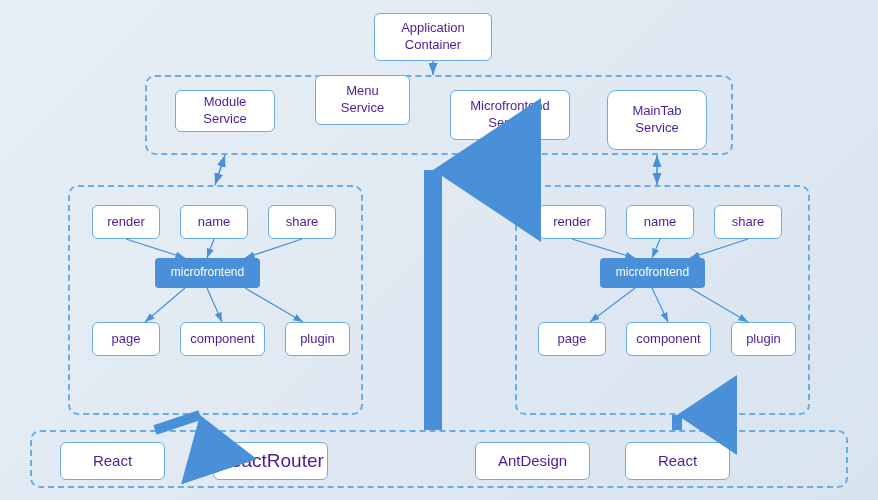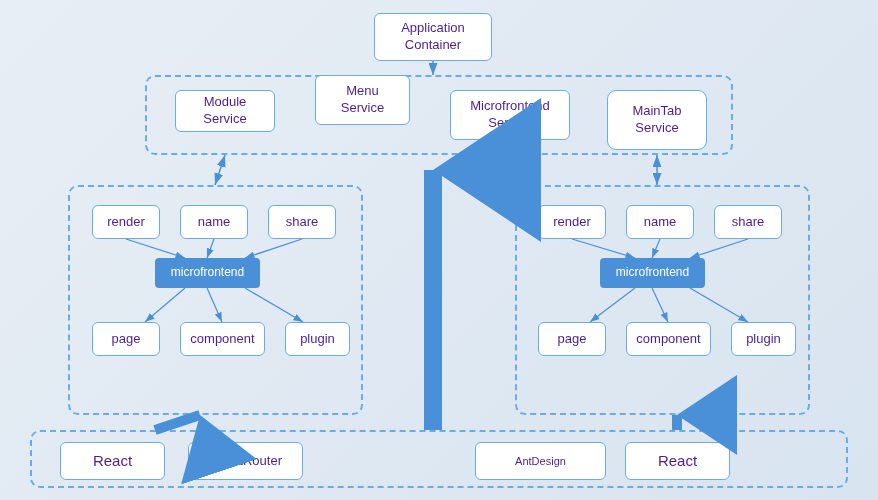--- a/index.html
+++ b/index.html
@@ -142,25 +142,25 @@
     <span>plugin</span>
   </div>
 
   <div class="dashed-box" style="left:30px; top:430px; width:818px; height:58px;">
   </div>
 
   <div class="box" style="left:60px; top:442px; width:105px; height:38px; font-size:15px; font-weight:500;">
     <span>React</span>
   </div>
 
-  <div class="box" style="left:188px; top:442px; width:115px; height:38px; font-size:13px; font-weight:500;">
+  <div class="box" style="left:213px; top:442px; width:115px; height:38px; font-size:19px; font-weight:500;">
     <span>ReactRouter</span>
   </div>
 
-  <div class="box" style="left:475px; top:442px; width:131px; height:38px; font-size:11px; font-weight:500;">
+  <div class="box" style="left:475px; top:442px; width:115px; height:38px; font-size:15px; font-weight:500;">
     <span>AntDesign</span>
   </div>
 
   <div class="box" style="left:625px; top:442px; width:105px; height:38px; font-size:15px; font-weight:500;">
     <span>React</span>
   </div>
 
   <svg class="arrows-svg">
     <defs>
       <marker id="arrowhead" markerWidth="8" markerHeight="6" refX="8" refY="3" orient="auto">

